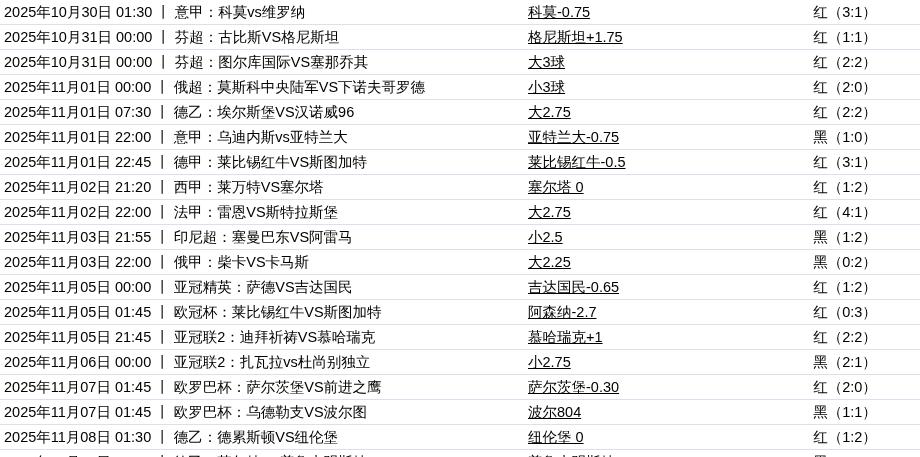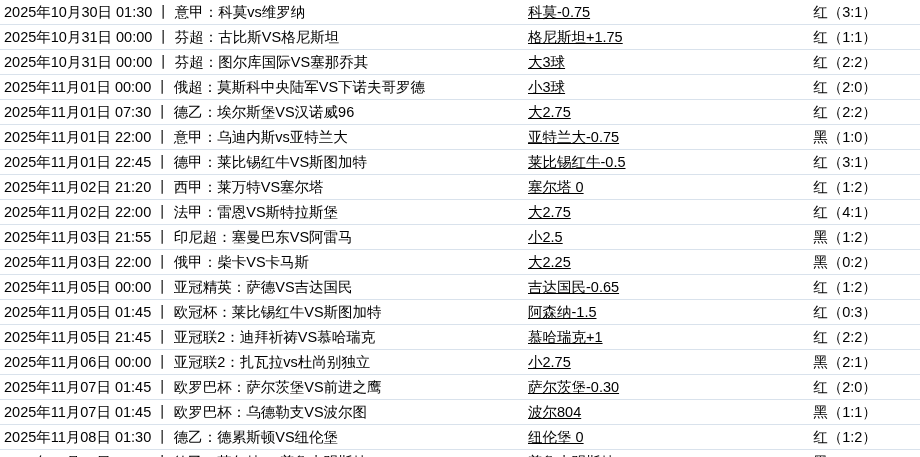--- a/index.html
+++ b/index.html
@@ -115,21 +115,21 @@
         <td class="col-pick">大2.25</td>
         <td class="col-result black">黑（0:2）</td>
       </tr>
       <tr>
         <td class="col-match"><span>2025年11月05日 00:00</span><span class="sep">丨</span><span>亚冠精英：</span><span>萨德VS吉达国民</span></td>
         <td class="col-pick">吉达国民-0.65</td>
         <td class="col-result red">红（1:2）</td>
       </tr>
       <tr>
         <td class="col-match"><span>2025年11月05日 01:45</span><span class="sep">丨</span><span>欧冠杯：</span><span>莱比锡红牛VS斯图加特</span></td>
-        <td class="col-pick">阿森纳-1.5</td>
+        <td class="col-pick">阿森纳-2.7</td>
         <td class="col-result red">红（0:3）</td>
       </tr>
       <tr>
         <td class="col-match"><span>2025年11月05日 21:45</span><span class="sep">丨</span><span>亚冠联2：</span><span>迪拜祈祷VS慕哈瑞克</span></td>
         <td class="col-pick">慕哈瑞克+1</td>
         <td class="col-result red">红（2:2）</td>
       </tr>
       <tr>
         <td class="col-match"><span>2025年11月06日 00:00</span><span class="sep">丨</span><span>亚冠联2：</span><span>扎瓦拉vs杜尚别独立</span></td>
         <td class="col-pick">小2.75</td>

